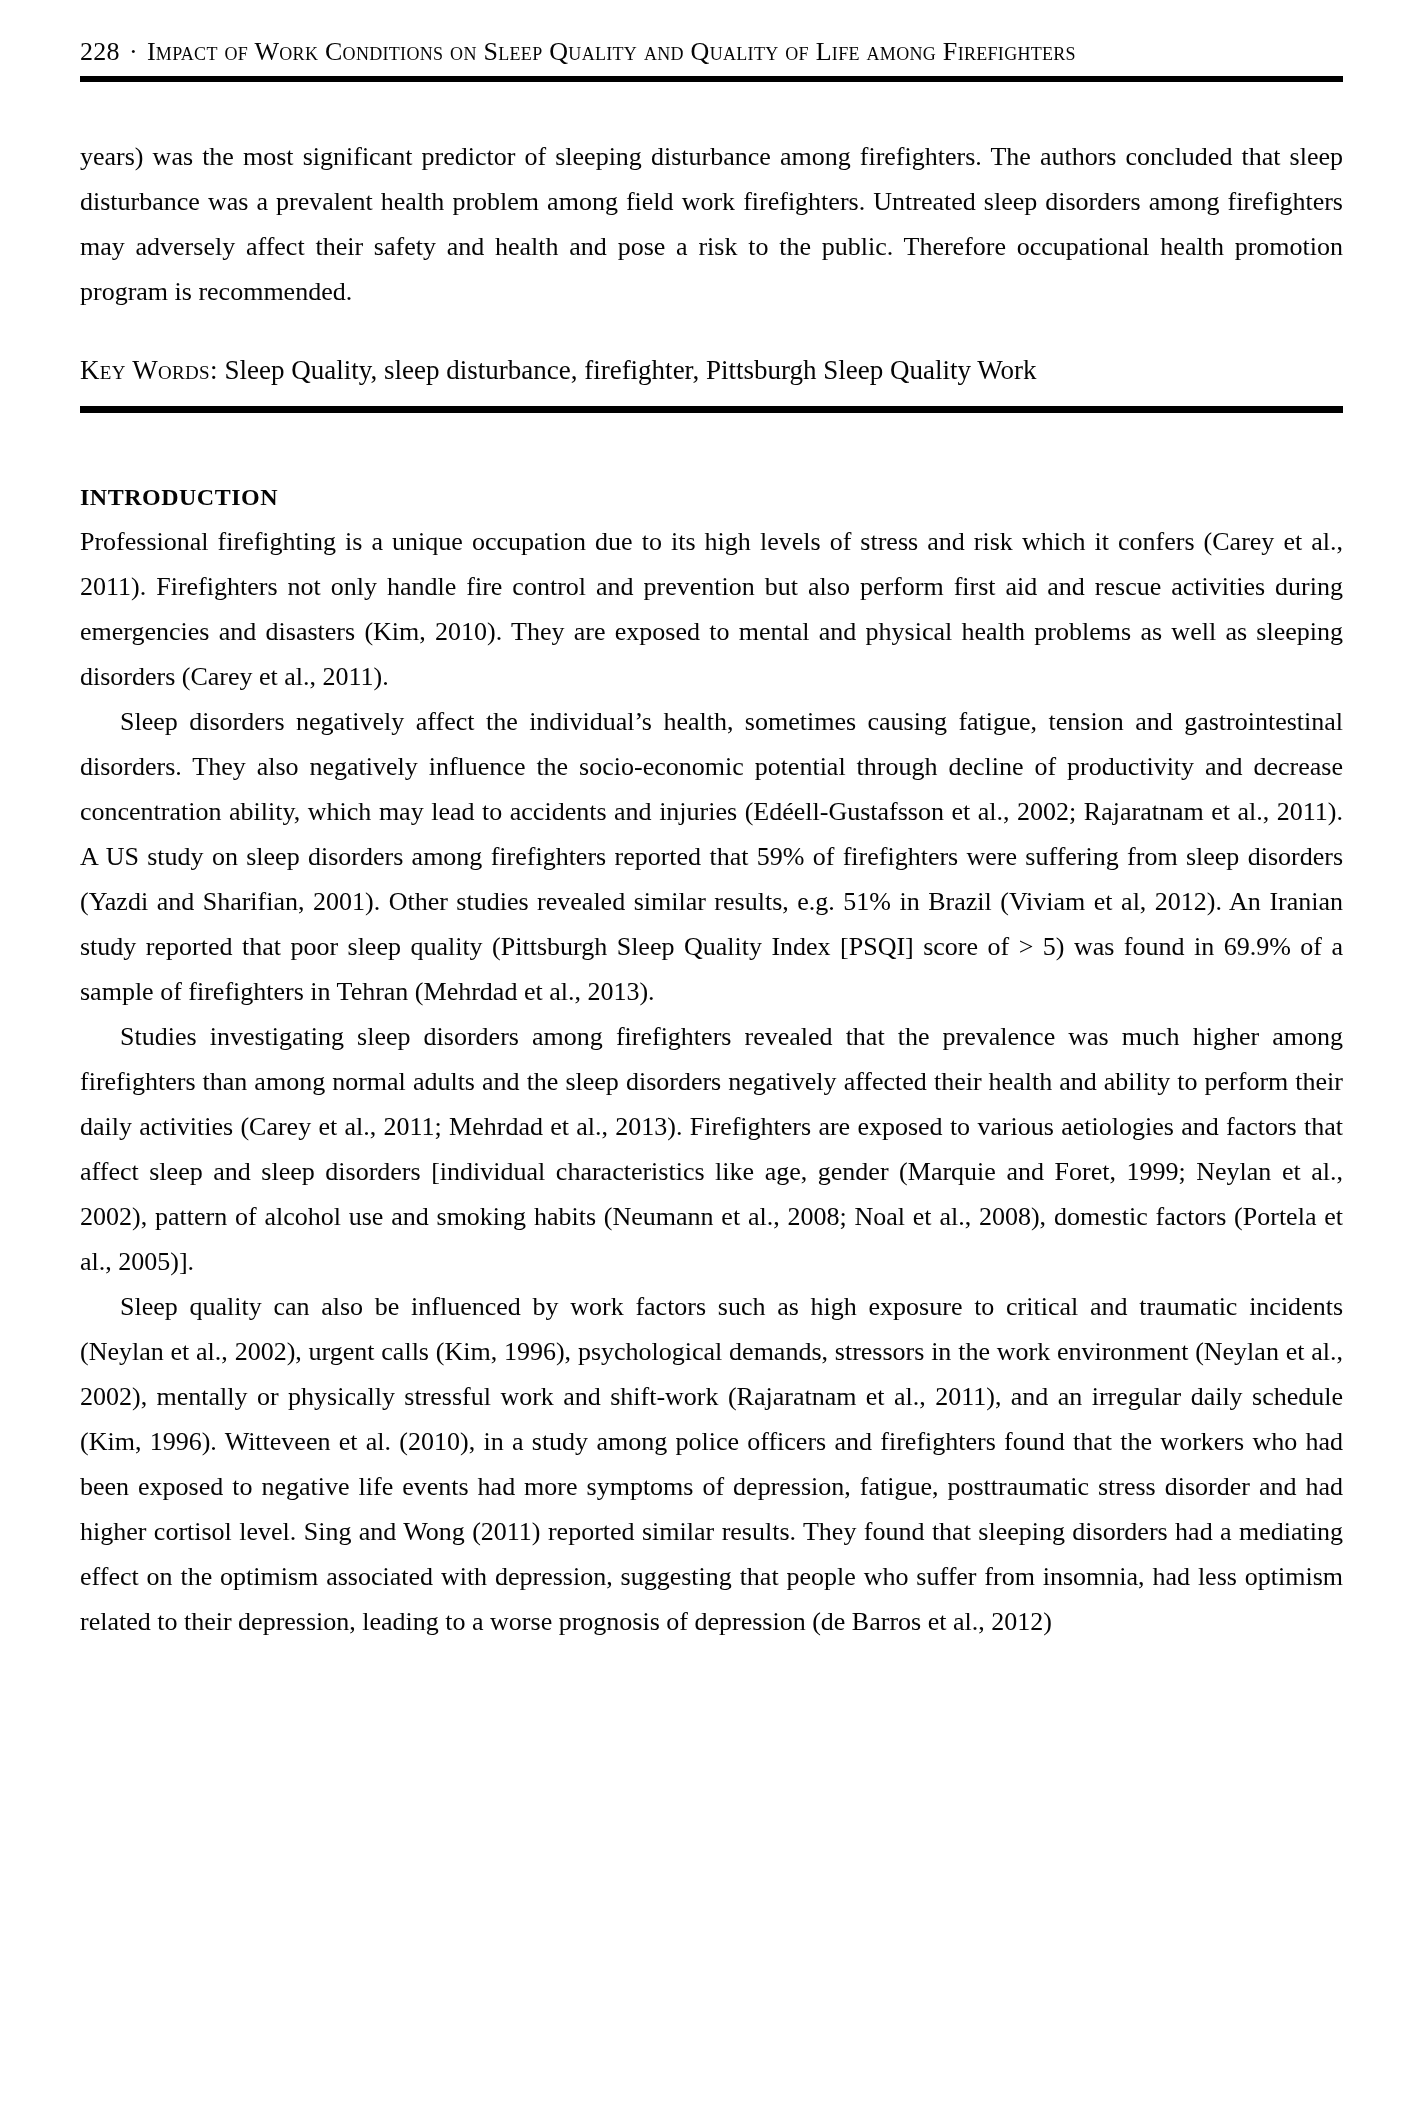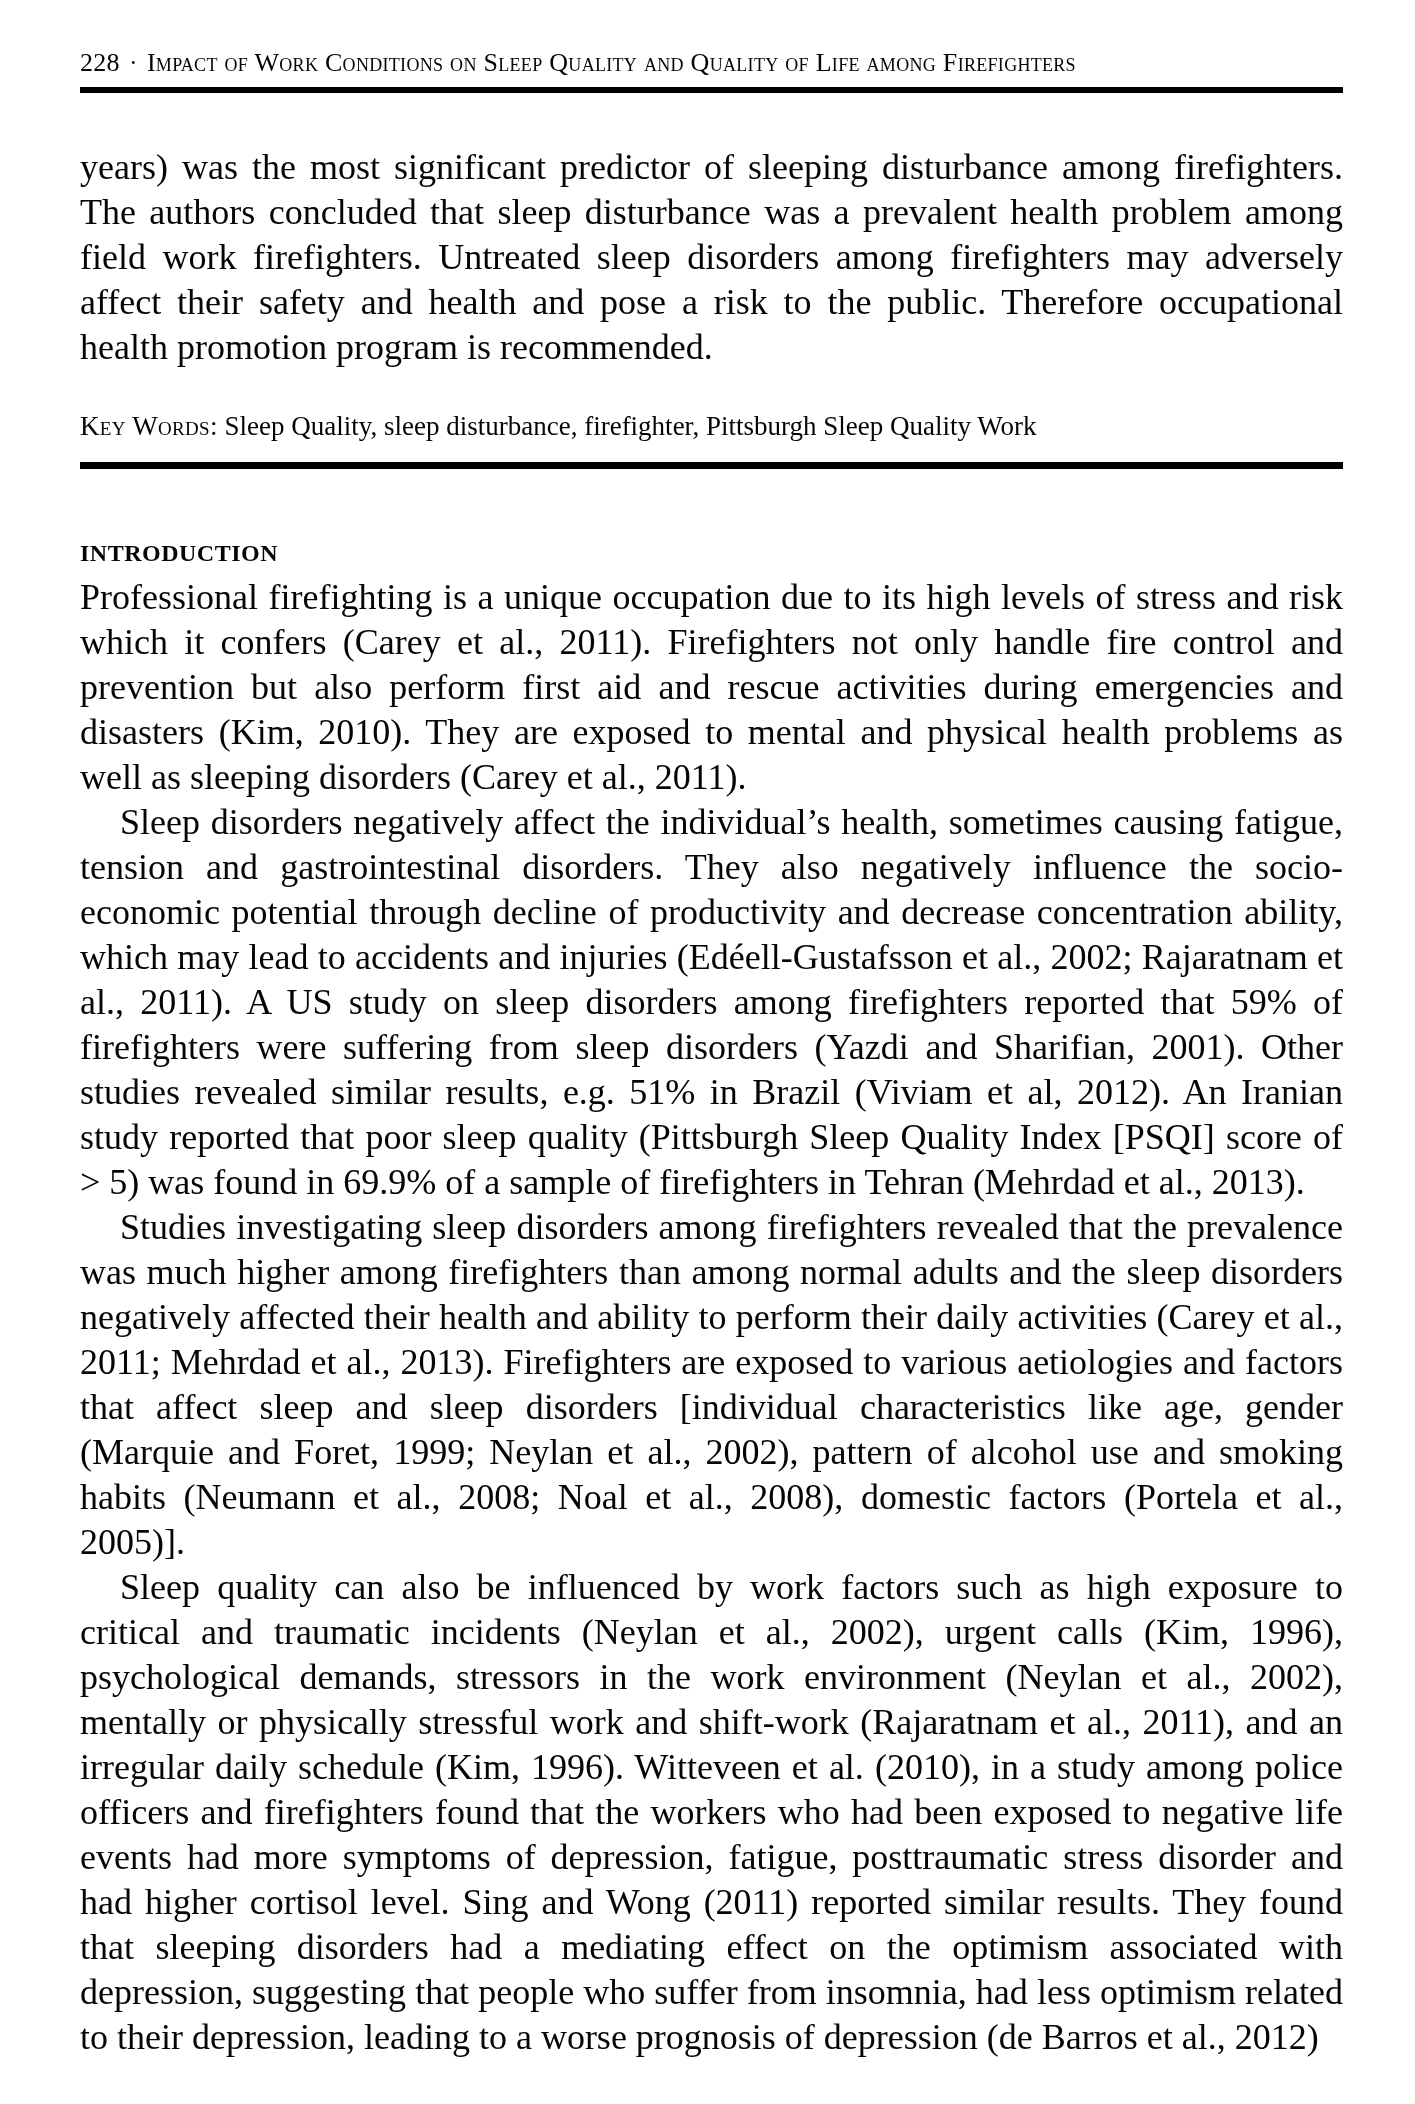--- a/index.html
+++ b/index.html
@@ -7,21 +7,21 @@
     width: 1415px;
     height: 2104px;
     background: #ffffff;
     overflow: hidden;
     font-family: "Liberation Serif", "DejaVu Serif", serif;
     color: #050505;
   }
   .page {
     width: 1415px;
     height: 2104px;
-    padding: 11px 72px 0 80px;
+    padding: 0 72px 0 80px;
     background: #ffffff;
   }
   
   .running-header {
     padding-top: 34px;
     font-size: 26px;
     line-height: 36px;
     white-space: nowrap;
     letter-spacing: 0.3px;
   }
@@ -30,21 +30,21 @@
   .running-header .running-title { font-variant: small-caps; }
   .rule {
     height: 6px;
     background: #000000;
     border: none;
   }
   .rule-header { margin-top: 6px; }
   .rule-keywords { margin-top: 13px; height: 7px; }
   
   .bodytext {
-    font-size: 36px;
+    font-size: 26px;
     line-height: 45px;
     text-align: justify;
   }
   .abstract-cont { margin-top: 52px; }
   .keywords-line {
     margin-top: 34px;
     font-size: 27px;
     line-height: 45px;
   }
   .keywords-line .kw-label { font-variant: small-caps; letter-spacing: 0.3px; }

